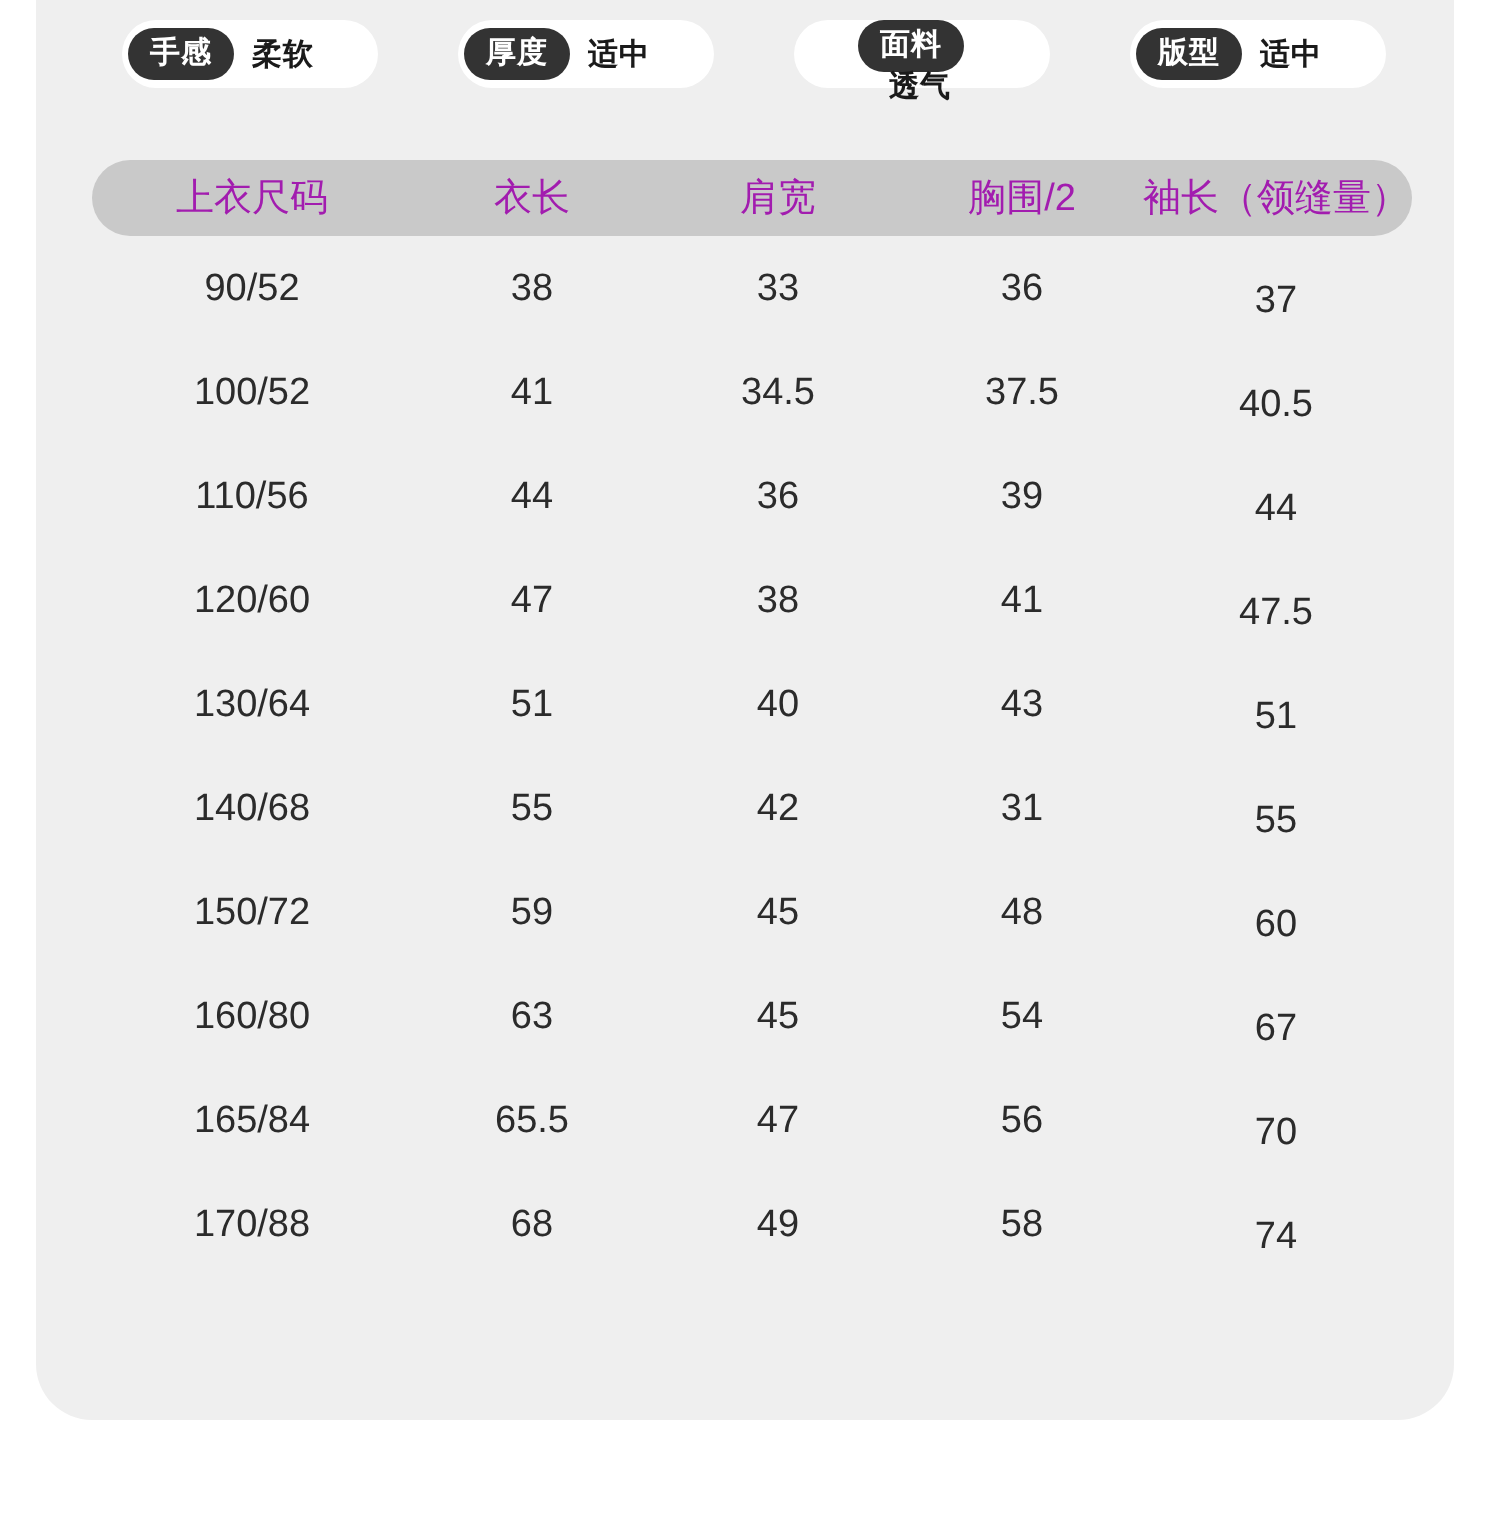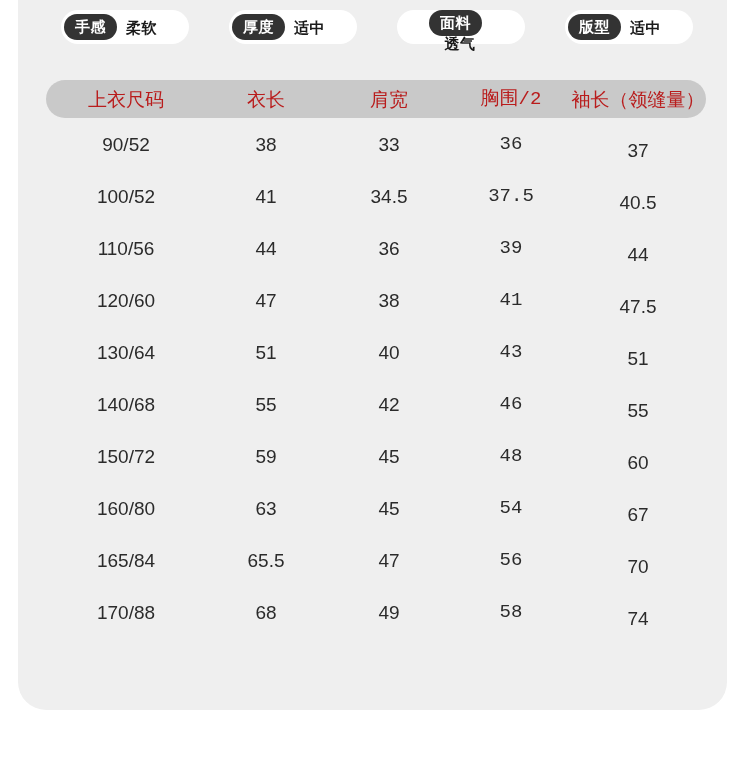--- a/index.html
+++ b/index.html
@@ -84,21 +84,21 @@
     align-items: center;
   }
 
   #table-header-row {
     height: 38px;
     background: #c9c9c9;
     border-radius: 19px;
   }
   #table-header-row .cell {
     font-size: 19px;
-    color: #b91c1c;
+    color: #a21caf;
     line-height: 1;
   }
 
   .table-body-row {
     height: 52px;
     align-items: center;
   }
   .table-body-row .cell {
     font-size: 19px;
     color: #2b2b2b;
@@ -106,21 +106,21 @@
   }
 
   .cell {
     text-align: center;
     box-sizing: border-box;
     white-space: nowrap;
   }
   .col-0 { width: 160px; }
   .col-1 { width: 120px; }
   .col-2 { width: 126px; }
-  .col-3 { width: 118px; font-family: Liberation Mono, monospace; }
+  .col-3 { width: 118px; }
   .col-4 { width: 136px; }
 
   
   .table-body-row .col-4 { position: relative; top: 6px; }
 </style>
 </head>
 <body>
 
 <div id="size-card">
 
@@ -195,21 +195,21 @@
       <div class="cell col-1">51</div>
       <div class="cell col-2">40</div>
       <div class="cell col-3">43</div>
       <div class="cell col-4">51</div>
     </div>
 
     <div class="table-row table-body-row">
       <div class="cell col-0">140/68</div>
       <div class="cell col-1">55</div>
       <div class="cell col-2">42</div>
-      <div class="cell col-3">46</div>
+      <div class="cell col-3">31</div>
       <div class="cell col-4">55</div>
     </div>
 
     <div class="table-row table-body-row">
       <div class="cell col-0">150/72</div>
       <div class="cell col-1">59</div>
       <div class="cell col-2">45</div>
       <div class="cell col-3">48</div>
       <div class="cell col-4">60</div>
     </div>

